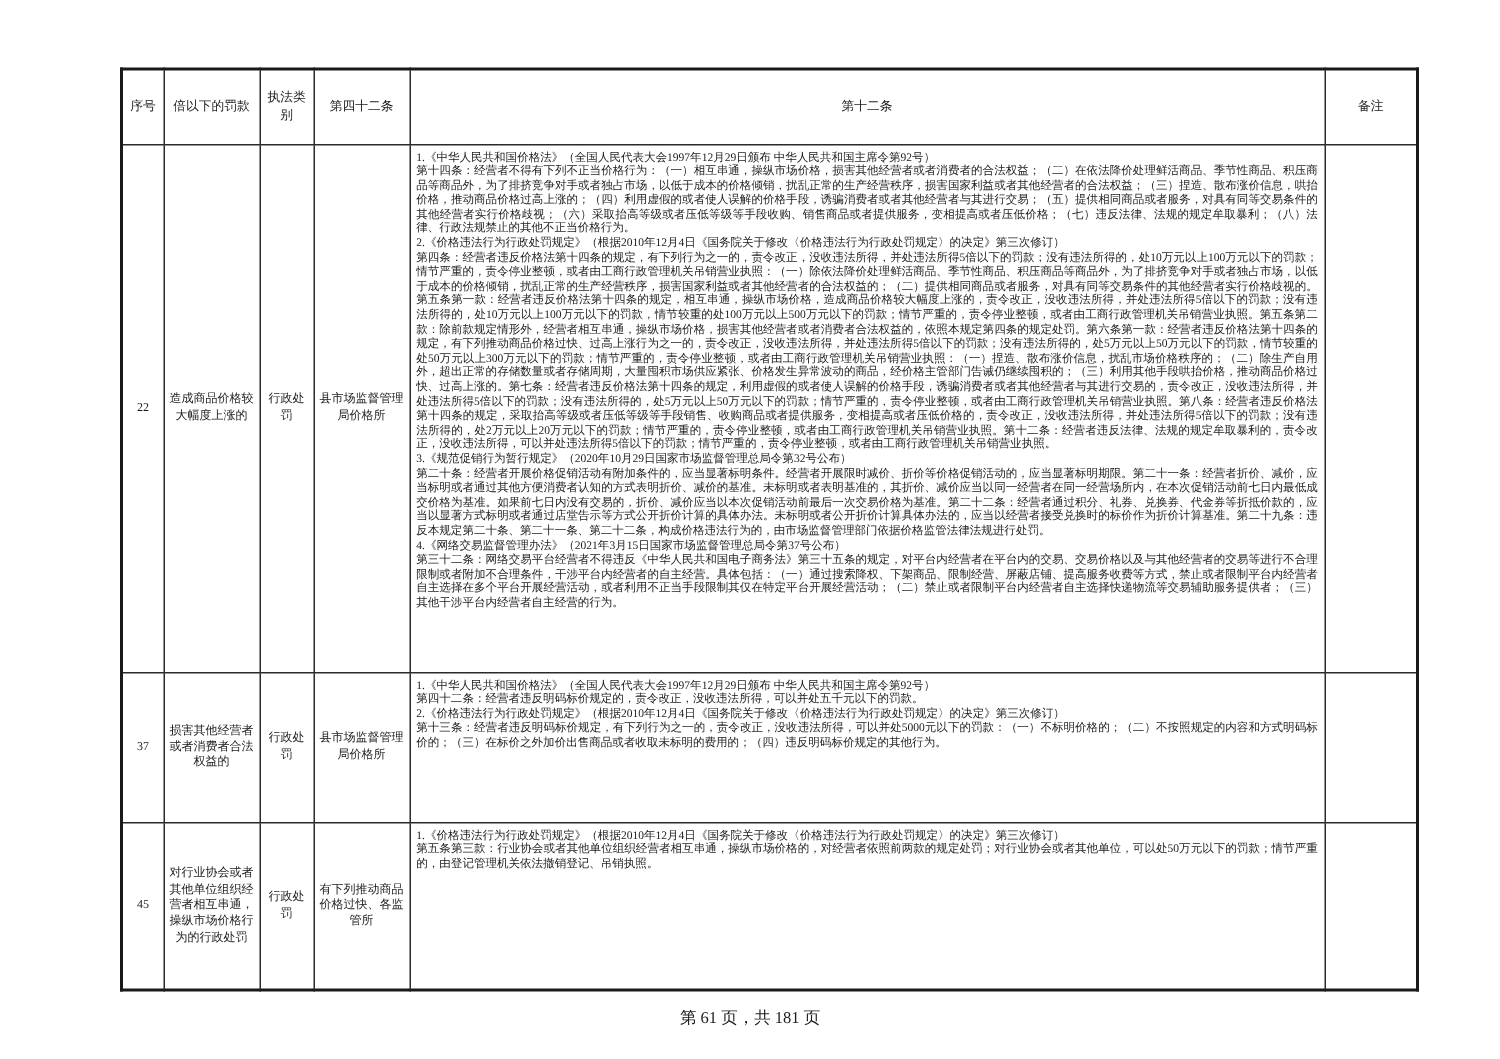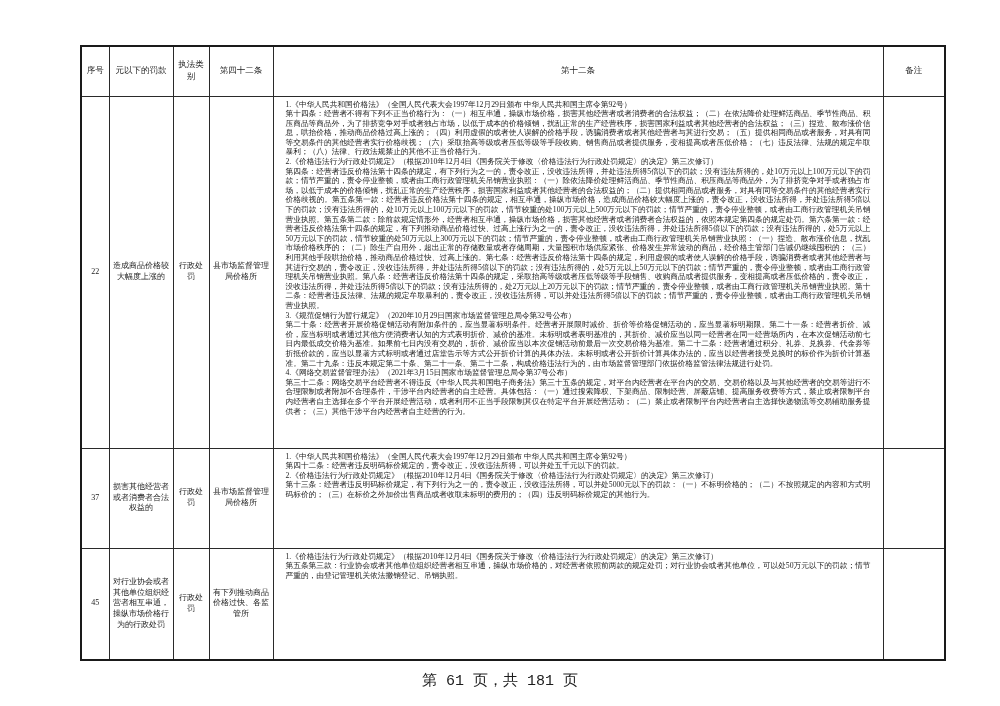--- a/index.html
+++ b/index.html
@@ -8,40 +8,40 @@
   table.doc{position:absolute;left:80px;top:45px;width:864px;border-collapse:collapse;
         table-layout:fixed;border:2px solid #1a1a1a;}
   table.doc th,table.doc td{border:1px solid #2a2a2a;overflow:hidden;}
   tr.hdr{height:50px;}
   tr.r0{height:352px;}
   tr.r1{height:100px;}
   tr.r2{height:112px;}
   th.h{font-weight:normal;font-size:8.5px;text-align:center;vertical-align:middle;padding:1px;}
   td.c{font-size:8px;text-align:center;vertical-align:middle;padding:1px 2px;line-height:1.35;}
   td.basis{font-size:7.7px;line-height:9.6px;text-align:justify;vertical-align:top;
-        padding:3px 12px;white-space:pre-line;}
-  .footer{position:absolute;left:0;top:671px;width:1000px;text-align:center;font-size:15px;color:#1c1c1c;font-family:Liberation Mono, monospace;}
+        padding:3px 4px;white-space:pre-line;}
+  .footer{position:absolute;left:0;top:671px;width:1000px;text-align:center;font-size:11px;color:#1c1c1c;}
 </style>
 </head>
 <body>
 
 <div class="page">
   <table class="doc">
     <colgroup>
       <col style="width:28px">
         <col style="width:64px">
         <col style="width:36px">
       <col style="width:64px">
         <col style="width:610px">
         <col style="width:62px">
     </colgroup>
     <tbody>
         <tr class="hdr">
       <th class="h">序号</th>
-      <th class="h">元以下的罚款</th>
+      <th class="h">倍以下的罚款</th>
       <th class="h">执法类别</th>
       <th class="h">第四十二条</th>
       <th class="h">第十二条</th>
       <th class="h">备注</th>
     </tr>
     <tr class="r0">
       <td class="c">22</td>
       <td class="c">造成商品价格较大幅度上涨的</td>
       <td class="c">行政处罚</td>
       <td class="c">县市场监督管理局价格所</td>

